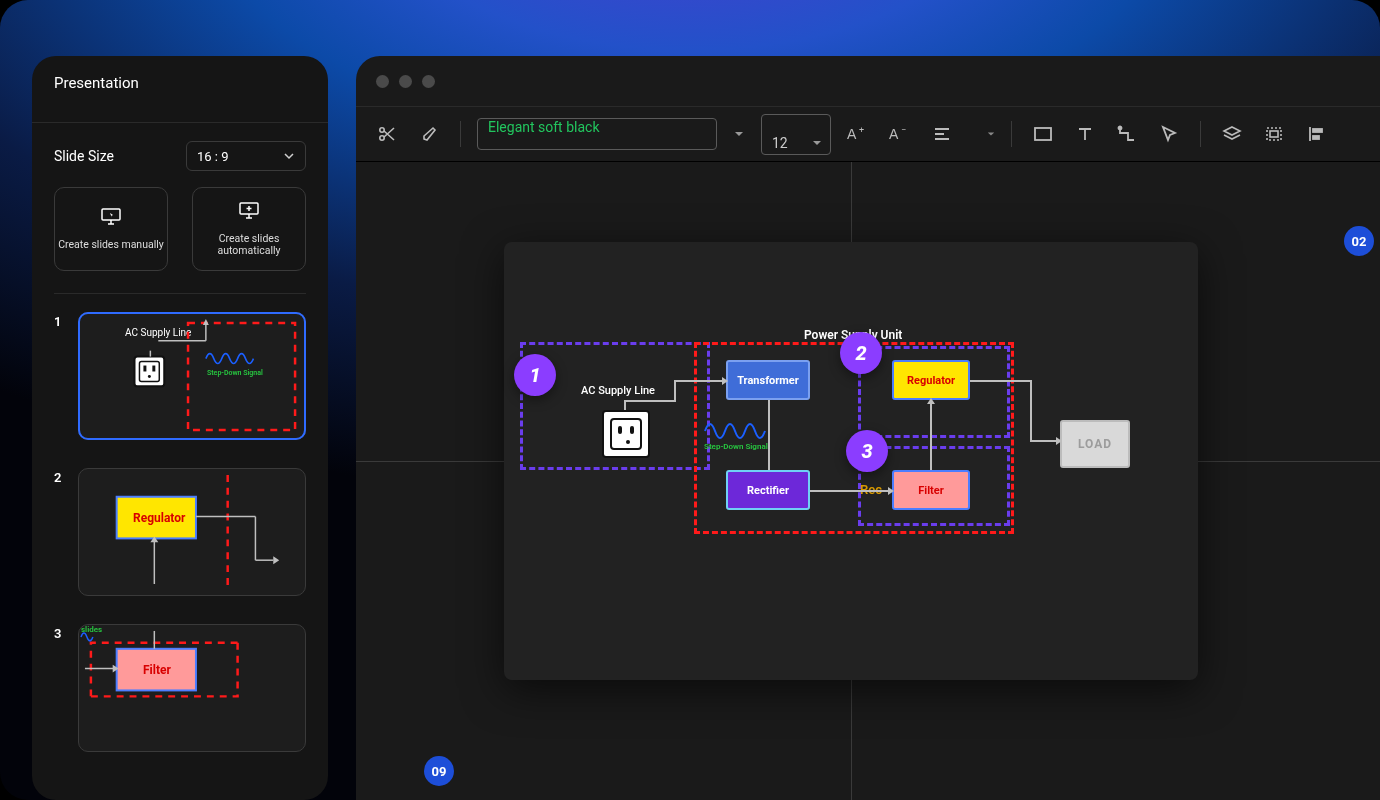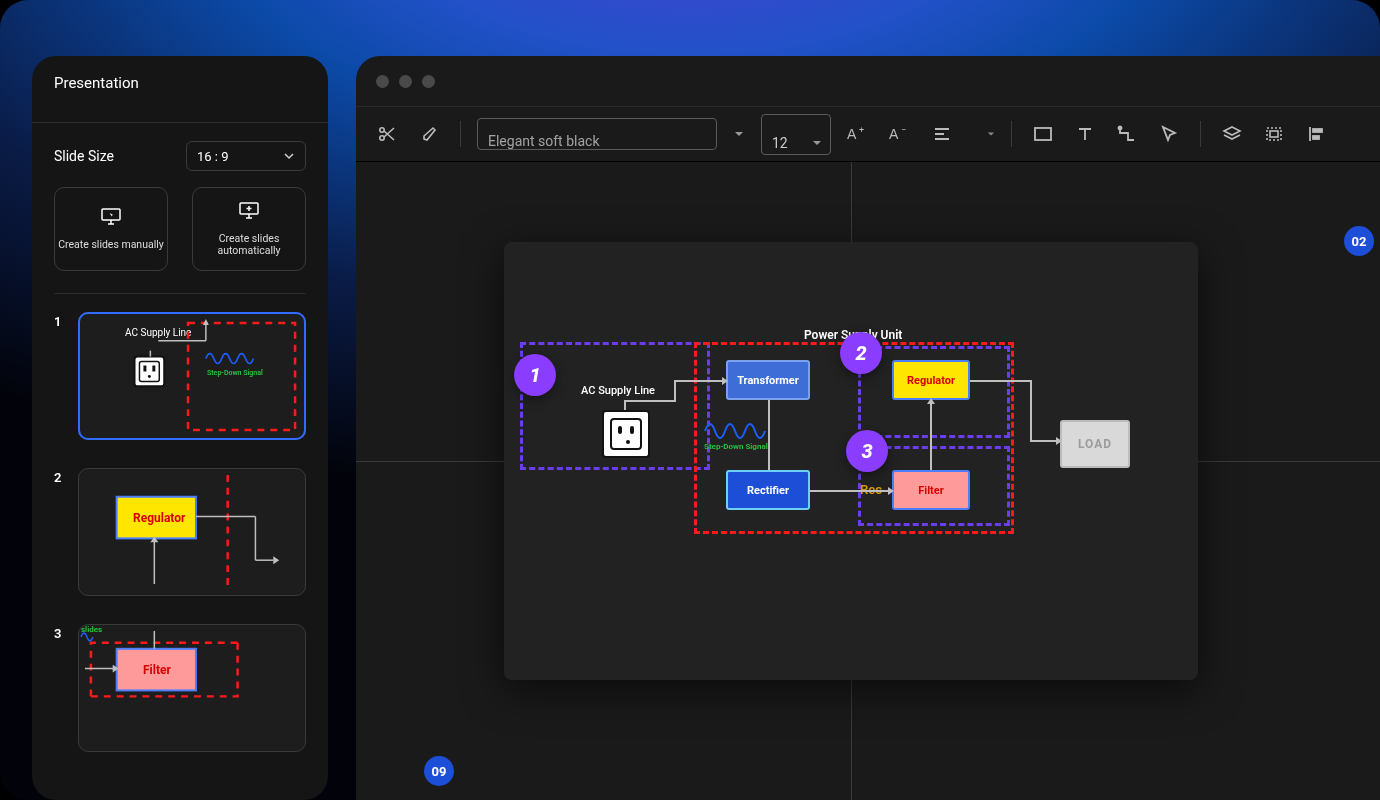--- a/index.html
+++ b/index.html
@@ -35,21 +35,21 @@
   
   .main {
     position:absolute; left:356px; top:56px; width:1024px; height:744px;
     background:#1a1a1a; border-radius:24px 0 0 0; overflow:hidden;
   }
   .titlebar{height:50px; display:flex; align-items:center; gap:10px; padding-left:20px;}
   .dot{width:13px;height:13px;border-radius:50%; background:#4a4a4a;}
   .toolbar{height:56px; display:flex; align-items:center; gap:12px; padding:0 16px; border-top:1px solid #2a2a2a; border-bottom:1px solid #000;}
   .tbtn{width:30px;height:30px; display:flex;align-items:center;justify-content:center; color:#bbb;}
   .tsep{width:1px;height:26px;background:#3a3a3a; margin:0 4px;}
-  .theme-sel{width:240px;height:32px;border:1px solid #5a5a5a;border-radius:4px;display:flex;align-items:flex-end;padding:0 10px;color:#a3a3a3;font-size:14px;}
+  .theme-sel{width:240px;height:32px;border:1px solid #5a5a5a;border-radius:4px;display:flex;align-items:flex-start;padding:0 10px;color:#22c55e;font-size:14px;}
   .theme-dd{width:20px;height:32px;border:1px solid transparent;display:flex;align-items:center;justify-content:center;color:#999;}
   .fsz-sel{width:70px;height:41px;border:1px solid #5a5a5a;border-radius:4px;display:flex;align-items:center;justify-content:space-between;padding:18px 8px 0 10px;color:#ccc;font-size:14px;}
 
   .canvas{position:absolute; left:148px; top:186px; width:694px; height:438px; background:#222; border-radius:8px; box-shadow:0 10px 40px rgba(0,0,0,.6);}
   .ruler-v{position:absolute; left:495px; top:106px; width:1px; height:694px; background:#3a3a3a;}
   .ruler-h{position:absolute; left:0; top:405px; width:1024px; height:1px; background:#3a3a3a;}
 
   .bubble{position:absolute; width:42px;height:42px;border-radius:50%; background:#8b3dff; color:#fff; font-size:20px; font-weight:800; display:flex;align-items:center;justify-content:center; font-style:italic; box-shadow:0 4px 12px rgba(0,0,0,.4);}
   .badge{position:absolute; width:30px;height:30px;border-radius:50%; background:#1d4ed8; color:#fff; font-size:13px; font-weight:700; display:flex;align-items:center;justify-content:center;}
 
@@ -296,21 +296,21 @@
 
     <div class="wave" style="left:200px; top:178px;">
       <svg width="62" height="22" viewBox="0 0 62 22">
           <path d="M1 11 q5-14 10 0 q5 14 10 0 q5-14 10 0 q5 14 10 0 q5-14 10 0 q5 14 10 0" fill="none" stroke="#1b5fff" stroke-width="2"></path>
         </svg>
     </div>
     <span class="sig-lbl" style="left:200px; top:200px;">Step-Down Signal</span>
 
     <div class="block" style="left:222px; top:118px; width:84px; height:40px; background:#3f6dd8; border:2px solid #7ba0f0; color:#fff; font-size:11px;">Transformer</div>
 
-    <div class="block" style="left:222px; top:228px; width:84px; height:40px; background:#1d4ed8; border:2px solid #6fd0f5; color:#fff; font-size:11px;">Rectifier</div>
+    <div class="block" style="left:222px; top:228px; width:84px; height:40px; background:#6d28d9; border:2px solid #6fd0f5; color:#fff; font-size:11px;">Rectifier</div>
 
     <div class="block" style="left:388px; top:118px; width:78px; height:40px; background:#ffe600; border:2px solid #4b7dff; color:#d80000; font-size:11px;">Regulator</div>
 
     <div class="block" style="left:388px; top:228px; width:78px; height:40px; background:#ff9a9a; border:2px solid #4b7dff; color:#d80000; font-size:11px;">Filter</div>
 
     <div class="block" style="left:556px; top:178px; width:70px; height:48px; background:#d9d9d9; border:2px solid #bcbcbc; color:#9c9c9c; font-size:12px; letter-spacing:1px;">LOAD</div>
 
     <span class="mini-lbl" style="left:324px; top:240px;">Rec</span>
 
     <div class="wire" style="left:120px; top:160px; width:2px; height:8px;"></div>

